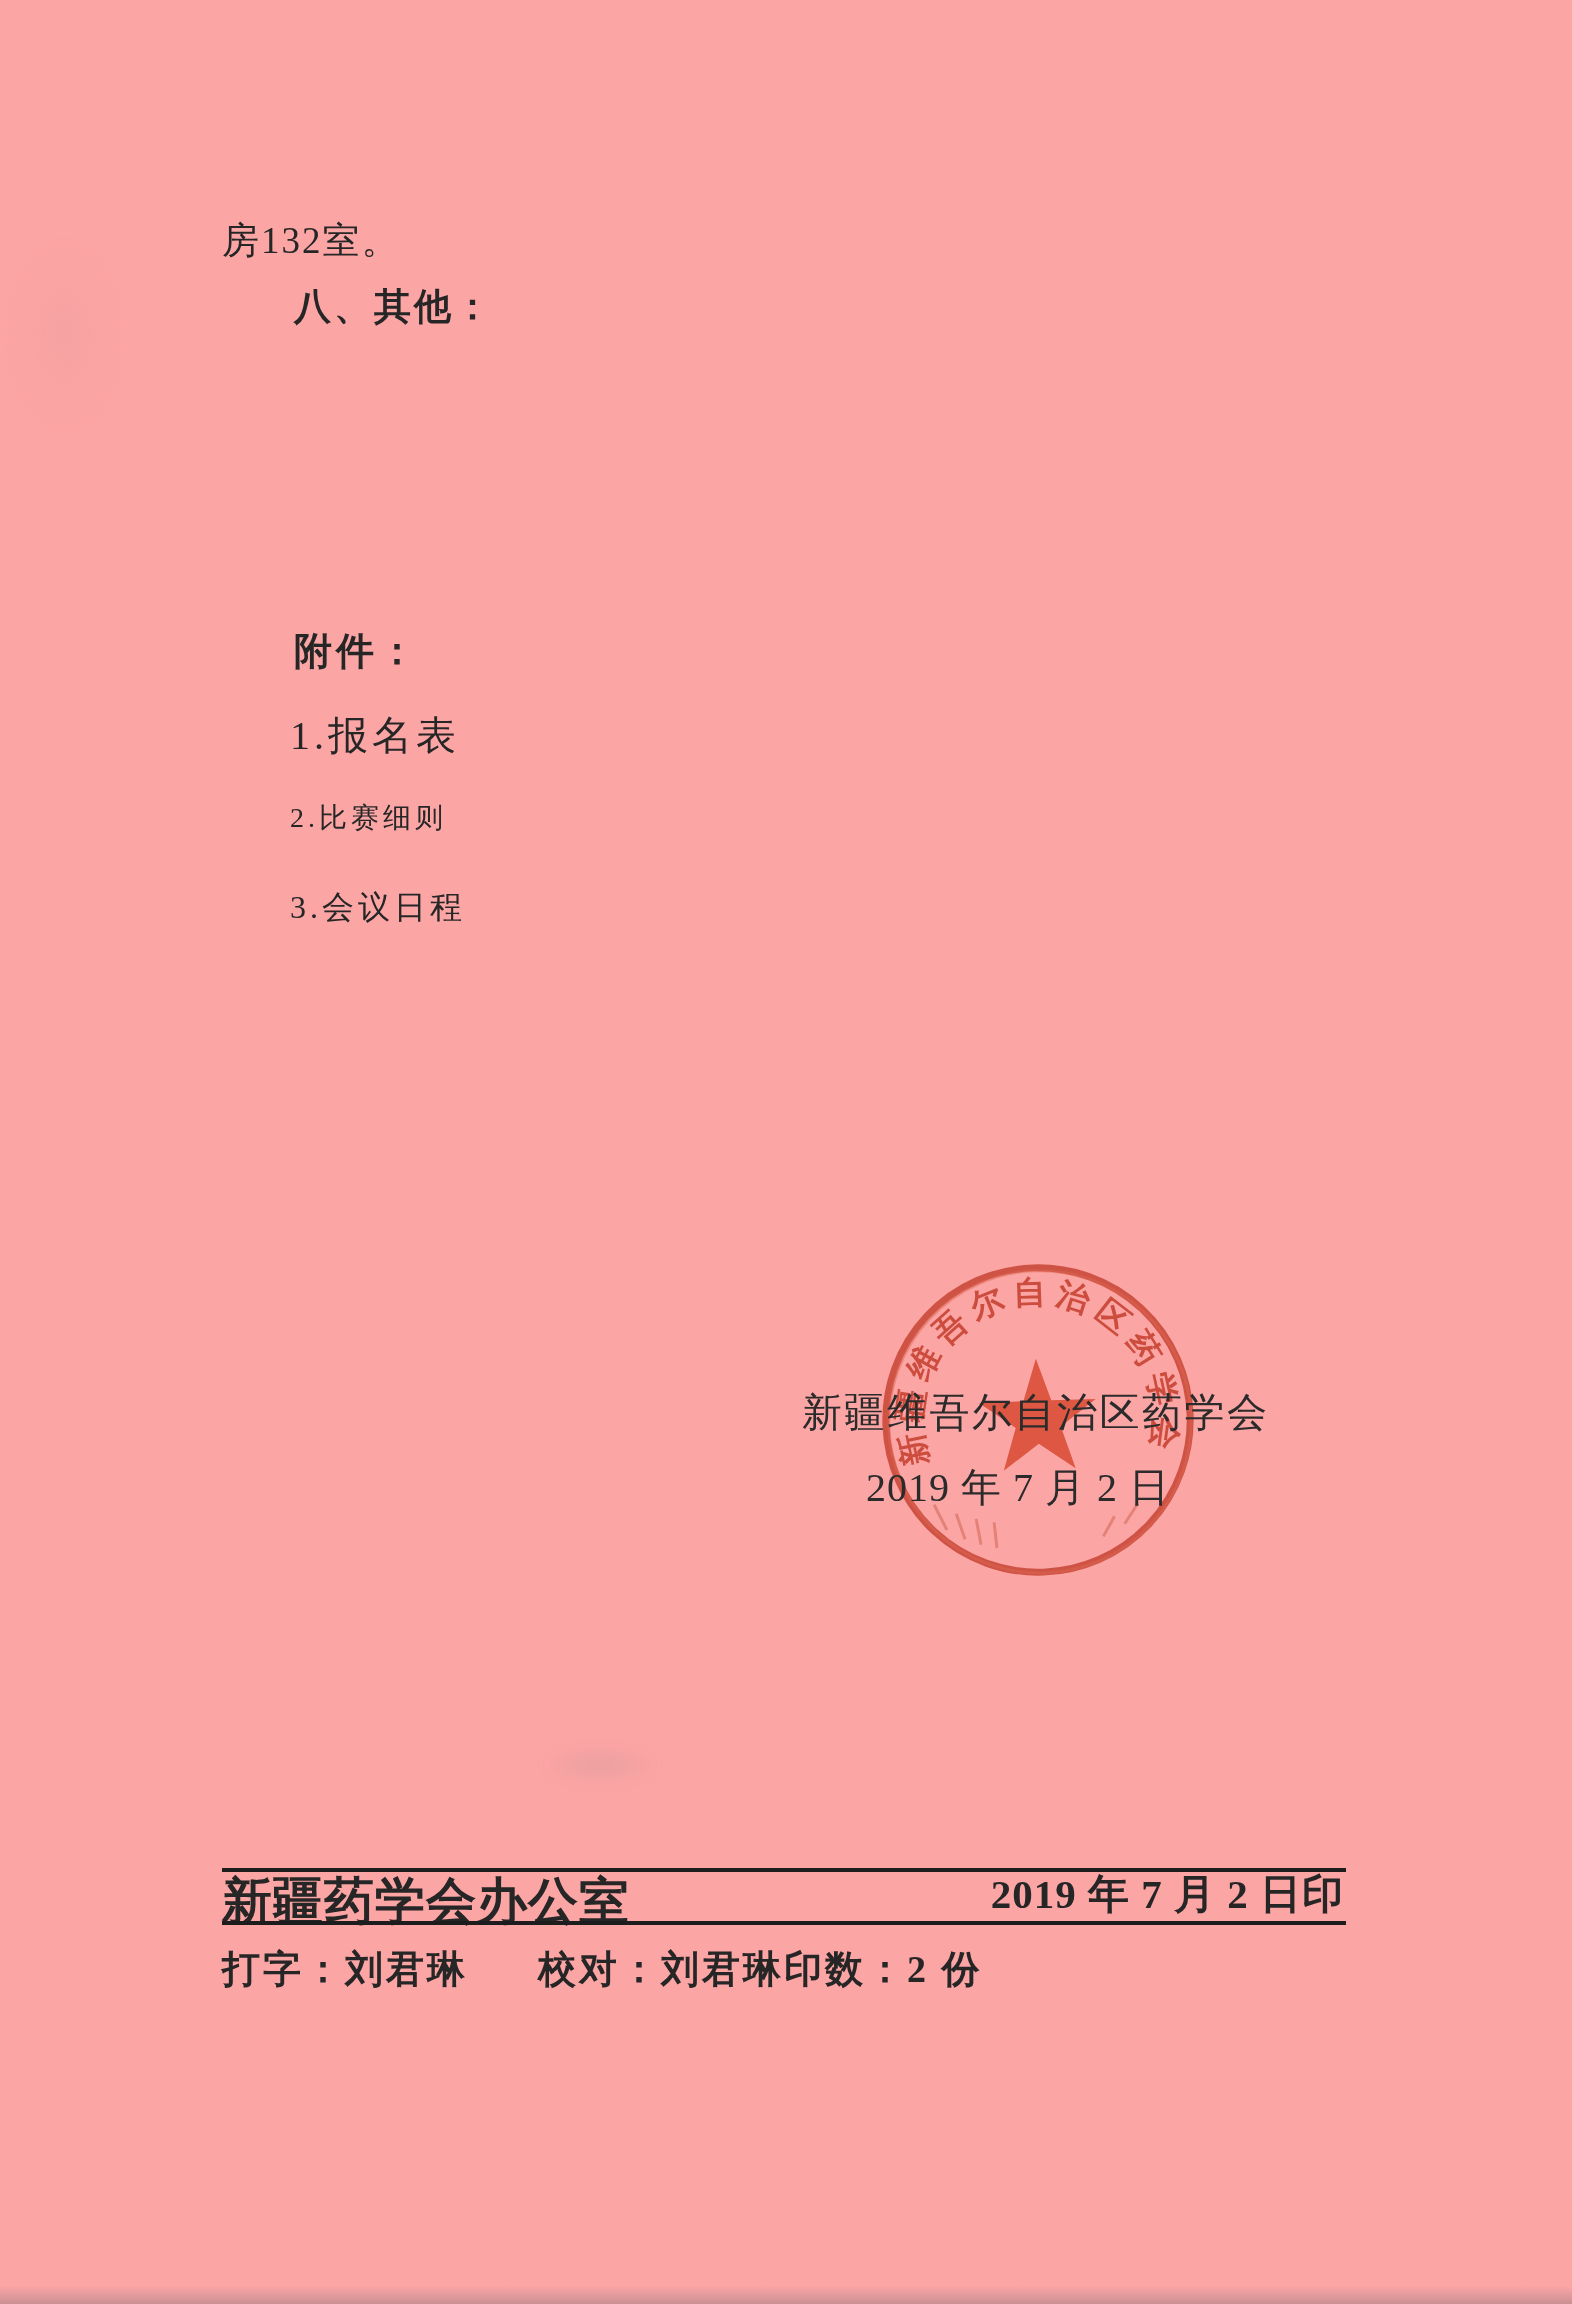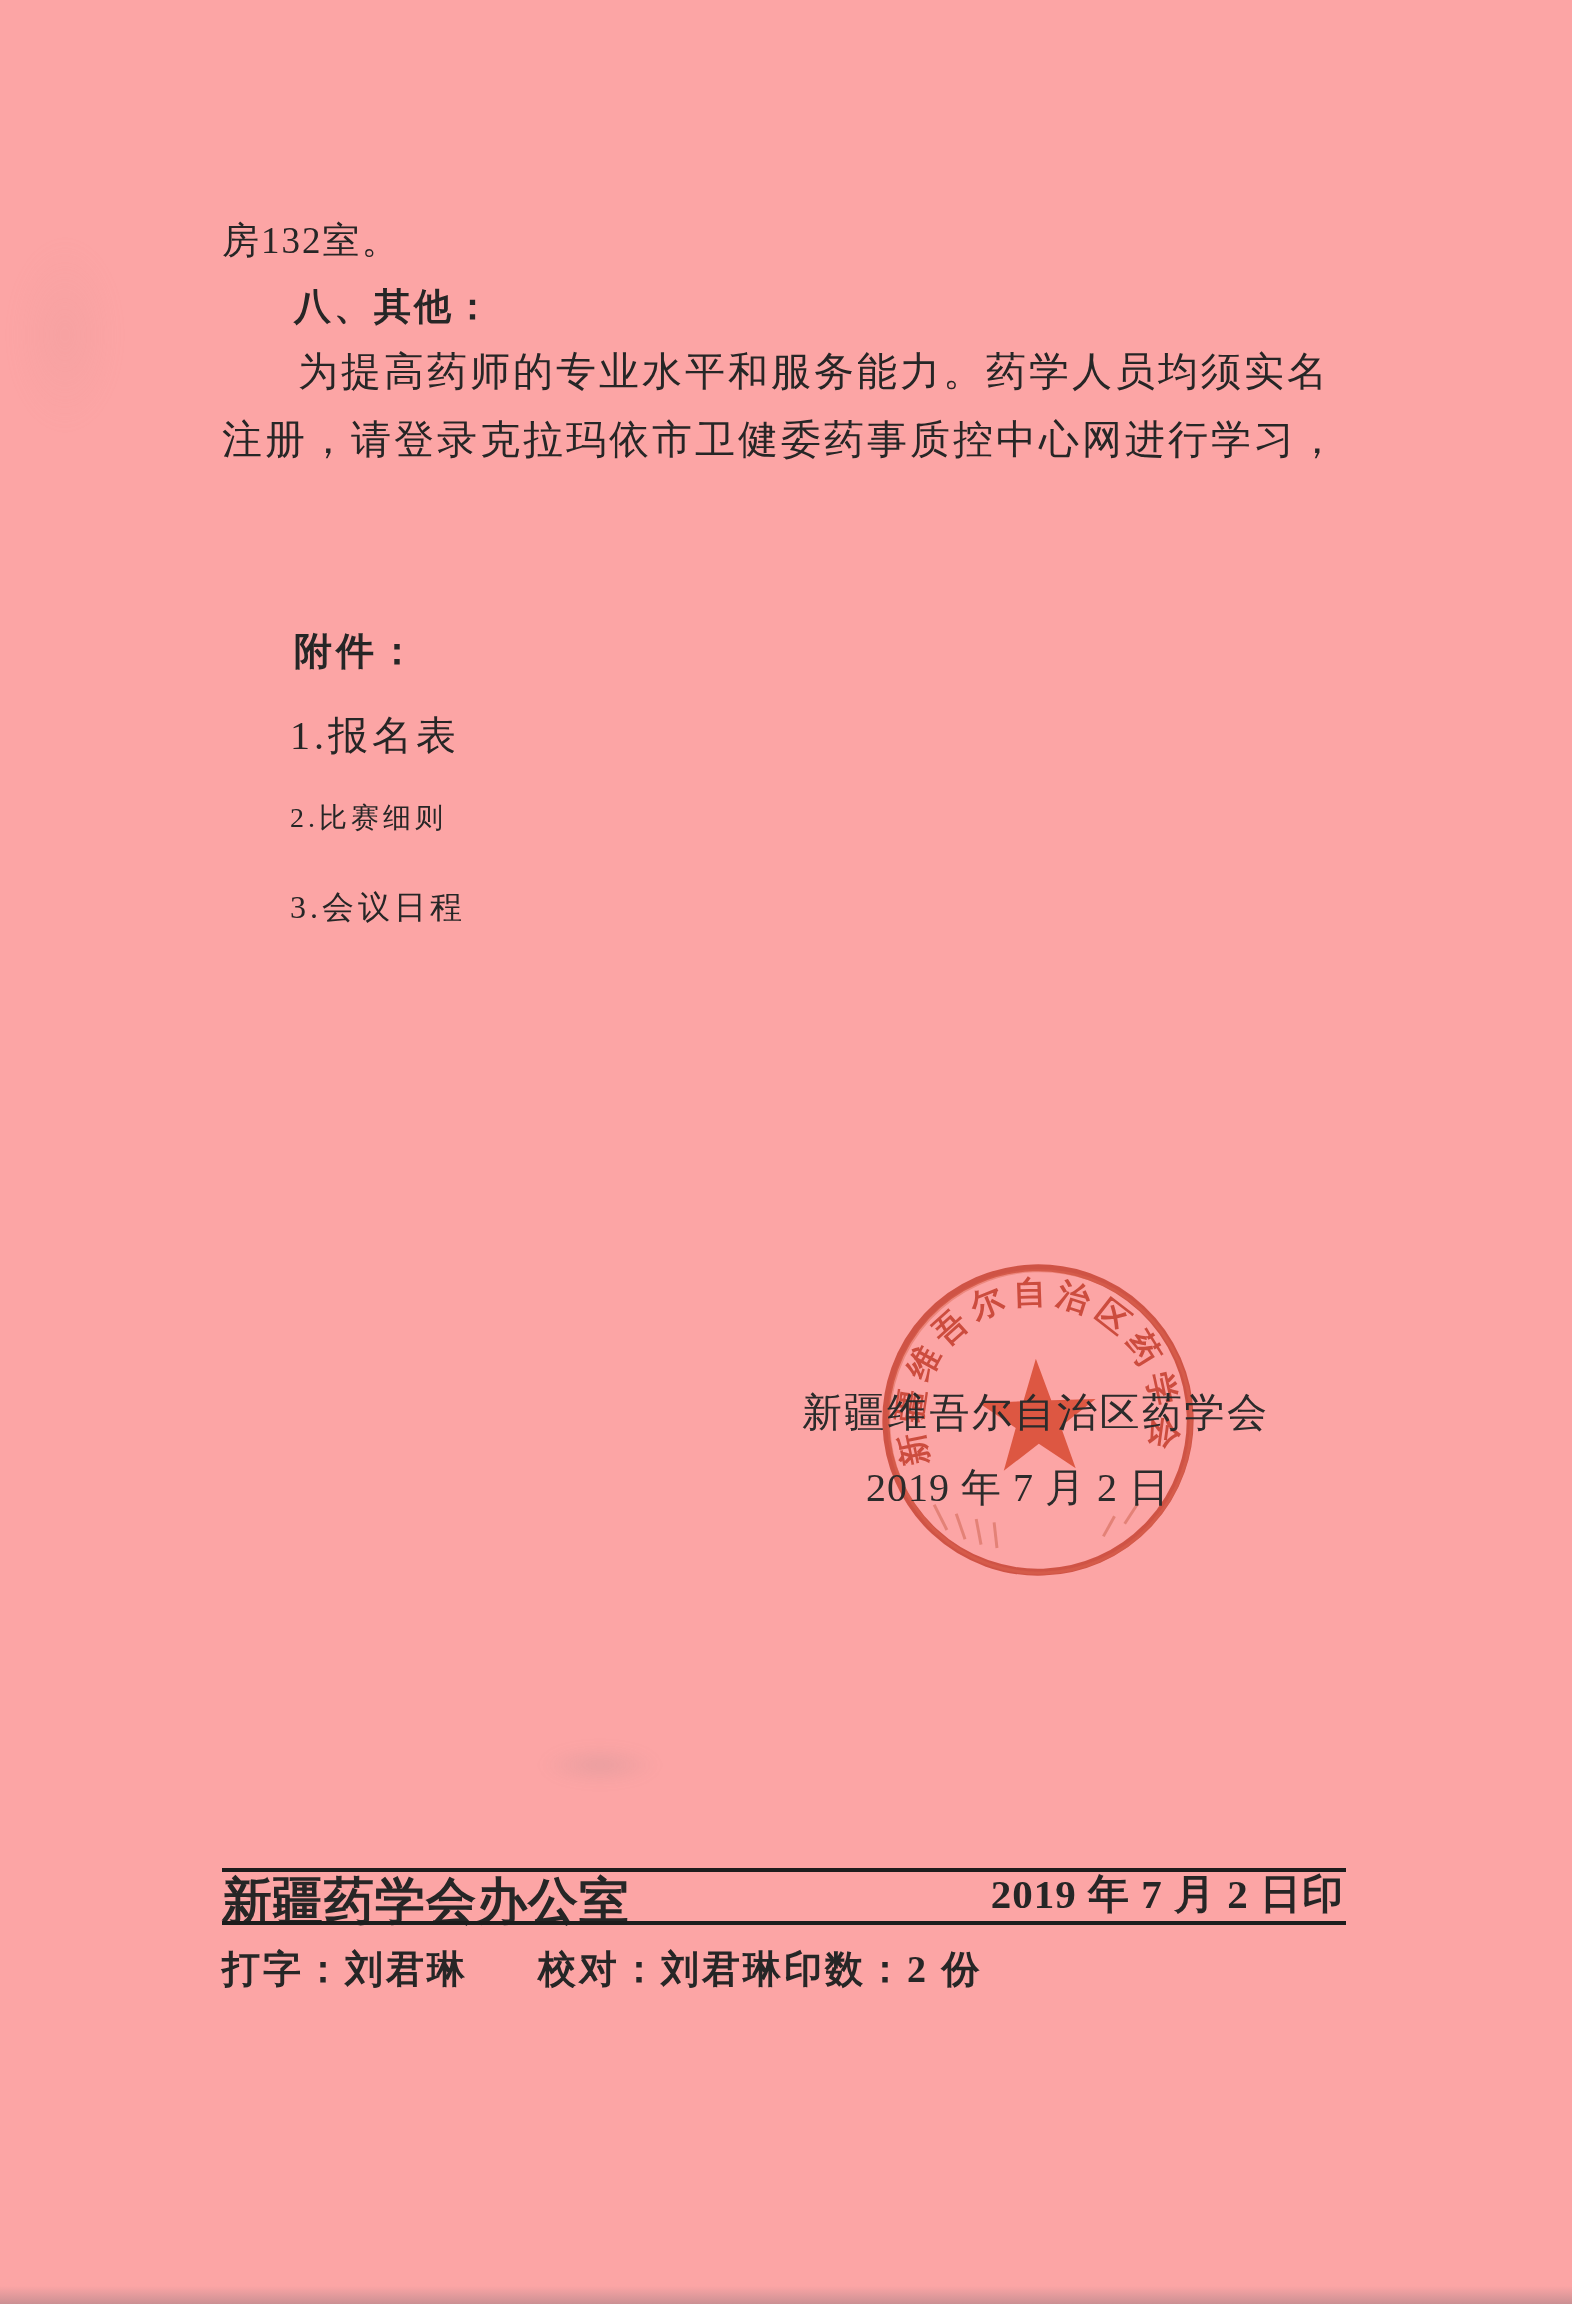--- a/index.html
+++ b/index.html
@@ -43,22 +43,20 @@
 </head>
 <body>
 
 <div class="page">
 
   <div class="abs smudge smudge-a"></div>
   <div class="abs smudge smudge-b"></div>
 
   <div class="abs cjk room-line">房132室。</div>
   <div class="abs cjk sec-head">八、其他：</div>
-  <div class="abs cjk para-1">为提高药师的专业水平和服务能力。药学人员均须实名</div>
-  <div class="abs cjk para-2">注册，请登录克拉玛依市卫健委药事质控中心网进行学习，</div>
 
   <div class="abs cjk att-head">附件：</div>
   <div class="abs cjk att-1">1.报名表</div>
   <div class="abs cjk att-2">2.比赛细则</div>
   <div class="abs cjk att-3">3.会议日程</div>
 
   <svg class="abs seal" width="336" height="336" viewBox="0 0 340 340">
     <defs>
       <path id="sealArc" d="M 59 210 A 118 118 0 1 1 281 210" fill="none"></path>
     </defs>

